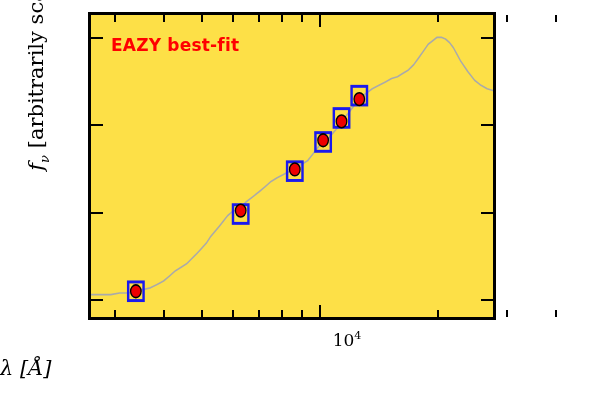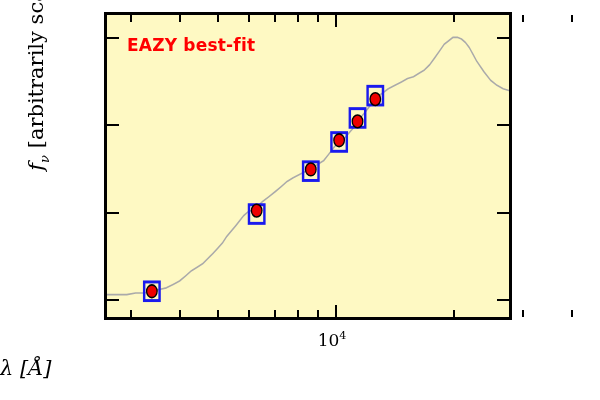--- a/index.html
+++ b/index.html
@@ -3,21 +3,21 @@
 <meta charset="utf-8">
 <style>
   html,body{margin:0;padding:0;background:#ffffff;}
   body{width:600px;height:400px;overflow:hidden;
        font-family:"DejaVu Sans","Liberation Sans",sans-serif;}
   #figure{position:relative;width:600px;height:400px;background:#fff;}
 
   
   #axes-frame{
     position:absolute; left:88px; top:12px; width:408px; height:308px;
-    border:3px solid #000; box-sizing:border-box; background:#fef9c3;margin-left:16px;
+    border:3px solid #000; box-sizing:border-box; background:#fde047;
   }
   #plot-svg{position:absolute;left:0;top:0;width:100%;height:100%;display:block;}
 
   
   .tick{position:absolute;background:#000;}
   .tick.x{width:2px;}
   .tick.y{height:2px;}
   .xlabel-tick{
     position:absolute; text-align:center; width:80px;
     font-family:"DejaVu Serif","Liberation Serif",serif;
@@ -58,21 +58,21 @@
   <div id="y-axis-title">
     <span class="fv">f</span><span class="sub">ν</span>
     <span>[arbitrarily scaled]</span>
   </div>
 
   <div id="x-axis-title">
     <i>λ</i>
     <i>[Å]</i>
   </div>
 
-  <div class="xlabel-tick" style="left:292px;top:330px;">
+  <div class="xlabel-tick" style="left:307px;top:330px;">
     <span>10</span><sup>4</sup>
   </div>
 
   <div id="axes-frame">
 
     <svg id="plot-svg" viewBox="0 0 496 308" preserveAspectRatio="none">
 
       <polyline id="template-curve" fill="none" stroke="#aaaaaa" stroke-width="1.7" stroke-linejoin="round" stroke-linecap="round" points="0.00,285.25 12.61,285.25 24.34,285.25 35.32,283.50 45.64,283.50 55.36,281.75 64.56,280.00 73.28,278.25 81.58,274.75 89.50,271.25 97.06,266.00 104.30,260.75 111.24,257.25 117.91,253.75 124.33,248.50 130.52,243.25 136.49,238.00 142.26,232.75 147.84,225.75 153.24,220.50 158.47,215.25 163.55,210.00 168.48,204.75 173.27,201.25 177.93,199.50 182.47,197.75 186.89,194.25 191.20,190.75 199.50,185.50 207.41,180.25 214.97,175.00 222.21,169.75 229.16,166.25 237.46,162.75 245.37,159.25 252.93,155.75 260.17,152.25 267.12,148.75 273.79,141.75 280.21,134.75 286.39,129.50 292.36,126.00 298.13,120.75 303.71,115.50 309.11,108.50 314.35,103.25 319.42,98.00 324.35,92.75 329.15,87.50 338.34,80.50 347.07,75.25 355.37,71.75 363.28,68.25 370.85,64.75 378.09,63.00 385.03,59.50 391.70,56.00 398.12,50.75 404.31,43.75 410.28,36.75 416.05,29.75 421.62,26.25 427.02,22.75 432.26,22.75 437.34,24.50 442.27,28.00 447.06,33.25 451.72,40.25 456.26,47.25 464.98,57.75 473.28,66.50 481.20,71.75 488.76,75.25 496.00,77.00"></polyline>
 
       <g id="model-squares">

